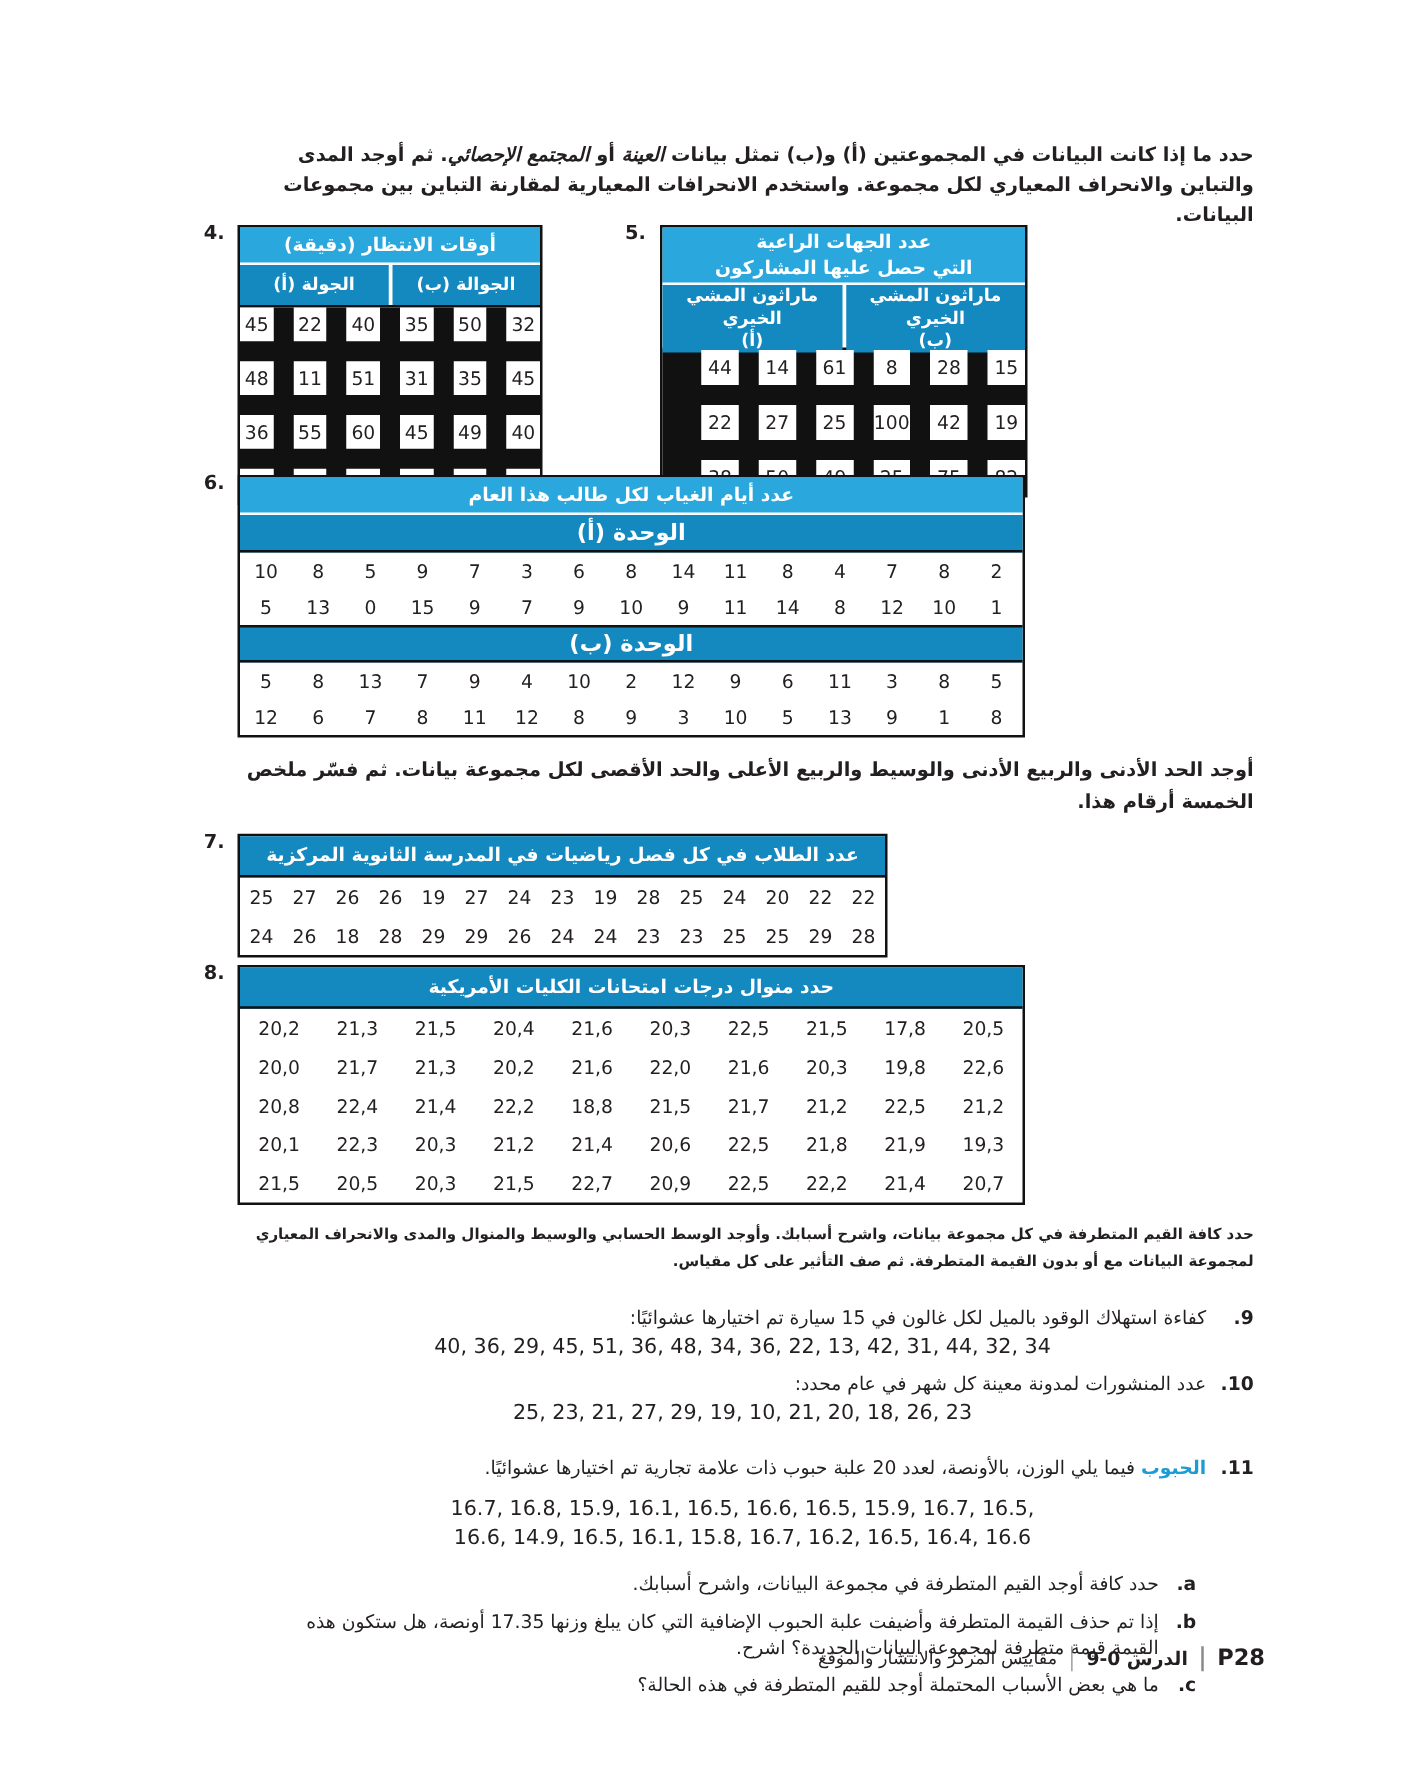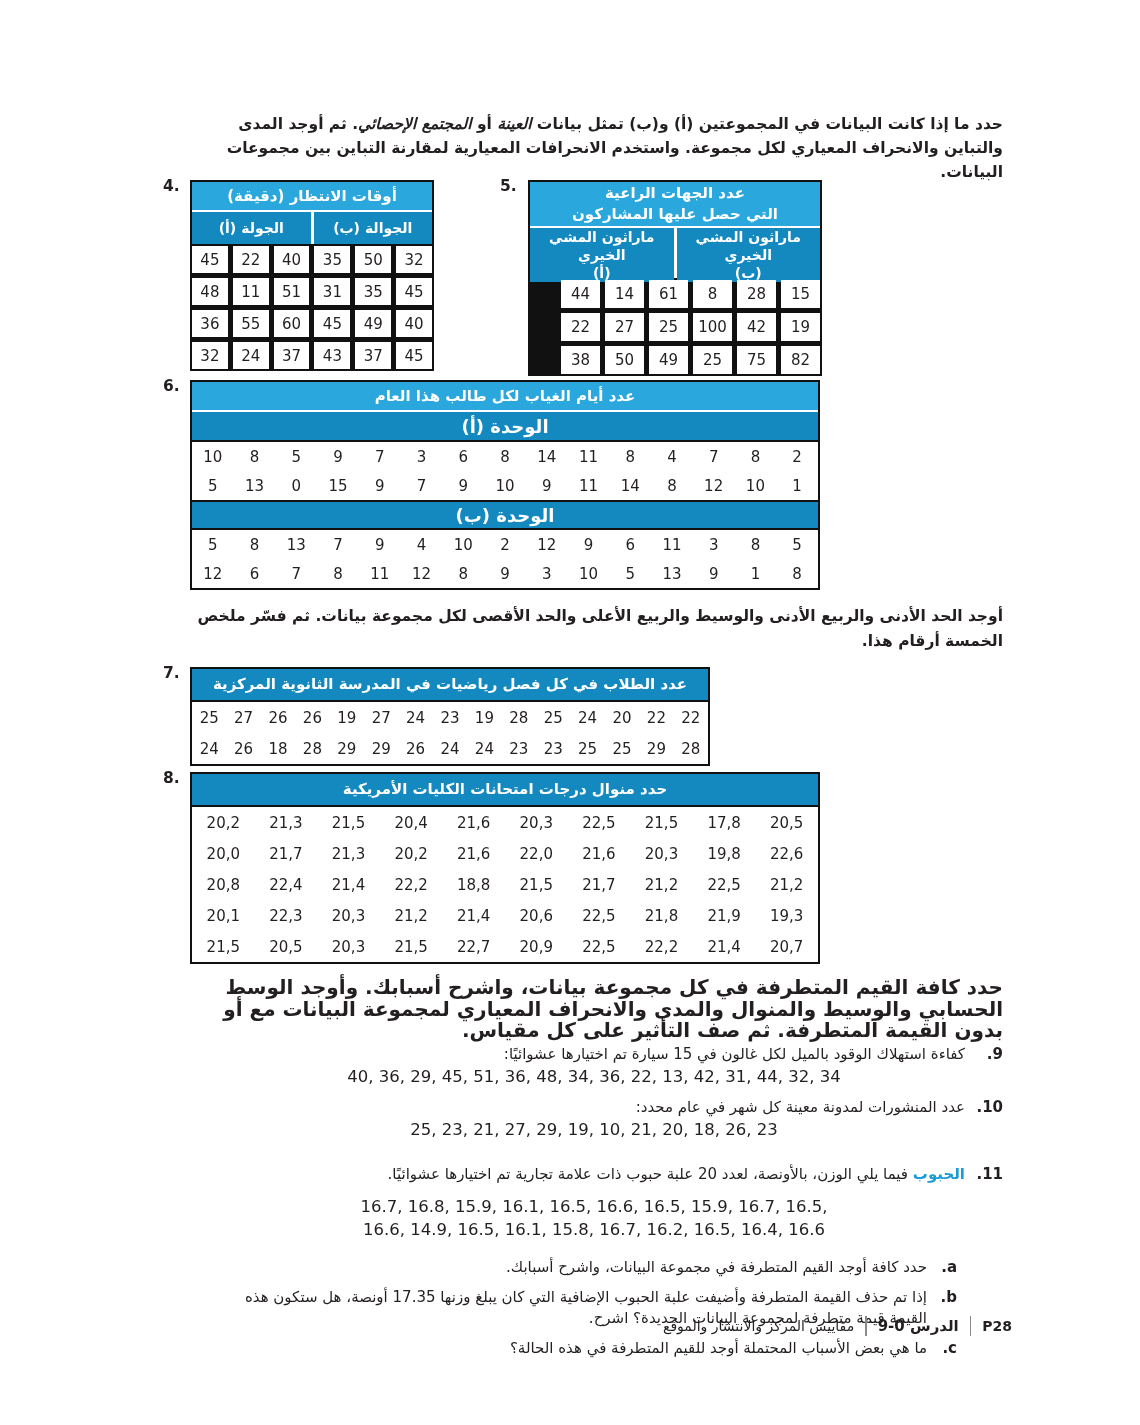--- a/index.html
+++ b/index.html
@@ -3,54 +3,54 @@
 <meta charset="utf-8">
 <style>
   *{box-sizing:border-box;}
   html,body{margin:0;padding:0;background:#ffffff;}
   body{font-family:"DejaVu Sans","Liberation Sans",sans-serif;}
   .page{position:relative;width:1140px;height:1425px;background:#fff;direction:rtl;color:var(--text,#231f20);overflow:hidden;}
 
   .para{position:absolute;font-weight:bold;text-align:right;}
   #intro{left:185px;top:112px;width:818px;font-size:15.5px;line-height:24px;}
   #midpara{left:185px;top:604px;width:818px;font-size:15.5px;line-height:25px;}
-  #outlierpara{left:185px;top:977px;width:818px;font-size:20px;line-height:21.5px;}
+  #outlierpara{left:185px;top:977px;width:818px;font-size:12px;line-height:21.5px;}
   em.stat{font-style:italic;}
 
   .qnum{position:absolute;font-weight:bold;font-size:15.5px;direction:ltr;color:var(--text,#231f20);}
 
   .tbl{position:absolute;border:2.5px solid #111;background:#fff;}
   .tbl-title{background:var(--header-light,#2aa8dd);color:#fff;font-weight:bold;text-align:center;
     display:flex;flex-direction:column;justify-content:center;border-bottom:2.5px solid #fff;
     font-size:15px;line-height:21px;}
   .tbl-title.dark{background:var(--header-dark,#1489c0);border-bottom:2px solid #111;}
   .sub-grid{display:grid;grid-template-columns:1fr 1fr;gap:3px;background:#fff;direction:ltr;border-bottom:2px solid #111;}
   .sub-cell{background:var(--header-dark,#1489c0);color:#fff;font-weight:bold;text-align:center;
     display:flex;flex-direction:column;justify-content:center;font-size:14px;line-height:18px;}
   .grid{display:grid;direction:ltr;}
-  .grid.bordered{background:#111;gap:5px;}
+  .grid.bordered{background:#111;gap:16px;}
   .grid.bordered .cell{background:#fff;}
   .cell{display:flex;align-items:center;justify-content:center;font-size:15px;color:var(--text,#231f20);}
   .unit-bar{background:var(--header-dark,#1489c0);color:#fff;font-weight:bold;font-size:18px;
     display:flex;align-items:center;justify-content:center;}
   .unit-bar.first{border-bottom:2px solid #111;}
   .unit-bar.mid{border-top:2px solid #111;border-bottom:2px solid #111;}
 
   #problems{position:absolute;left:185px;top:1044px;width:818px;font-size:15px;line-height:21px;}
   .qitem{display:flex;}
   .qitem .no{font-weight:bold;width:38px;flex:0 0 auto;}
   .qitem .body{flex:1;text-align:right;}
   .data-line{direction:ltr;text-align:center;font-size:16.5px;line-height:23px;}
   .sub-item{display:flex;margin-right:46px;}
   .sub-item .lt{font-weight:bold;width:30px;flex:0 0 auto;}
   .sub-item .body{flex:1;text-align:right;max-width:706px;}
   .kw{color:var(--accent-text,#1b9cd4);font-weight:bold;}
 
   .footer{position:absolute;right:128px;top:1316px;display:flex;align-items:center;gap:11px;}
-  .footer .pg{font-weight:bold;font-size:14px;direction:ltr;}
+  .footer .pg{font-weight:bold;font-size:18px;direction:ltr;}
   .footer .sep{width:1.5px;height:20px;background:#8a8a8a;}
   .footer .lesson{font-weight:bold;font-size:15px;}
   .footer .topic{font-size:14px;}
 </style>
 </head>
 <body>
 
 <div class="page">
 
   <div class="para" id="intro">

